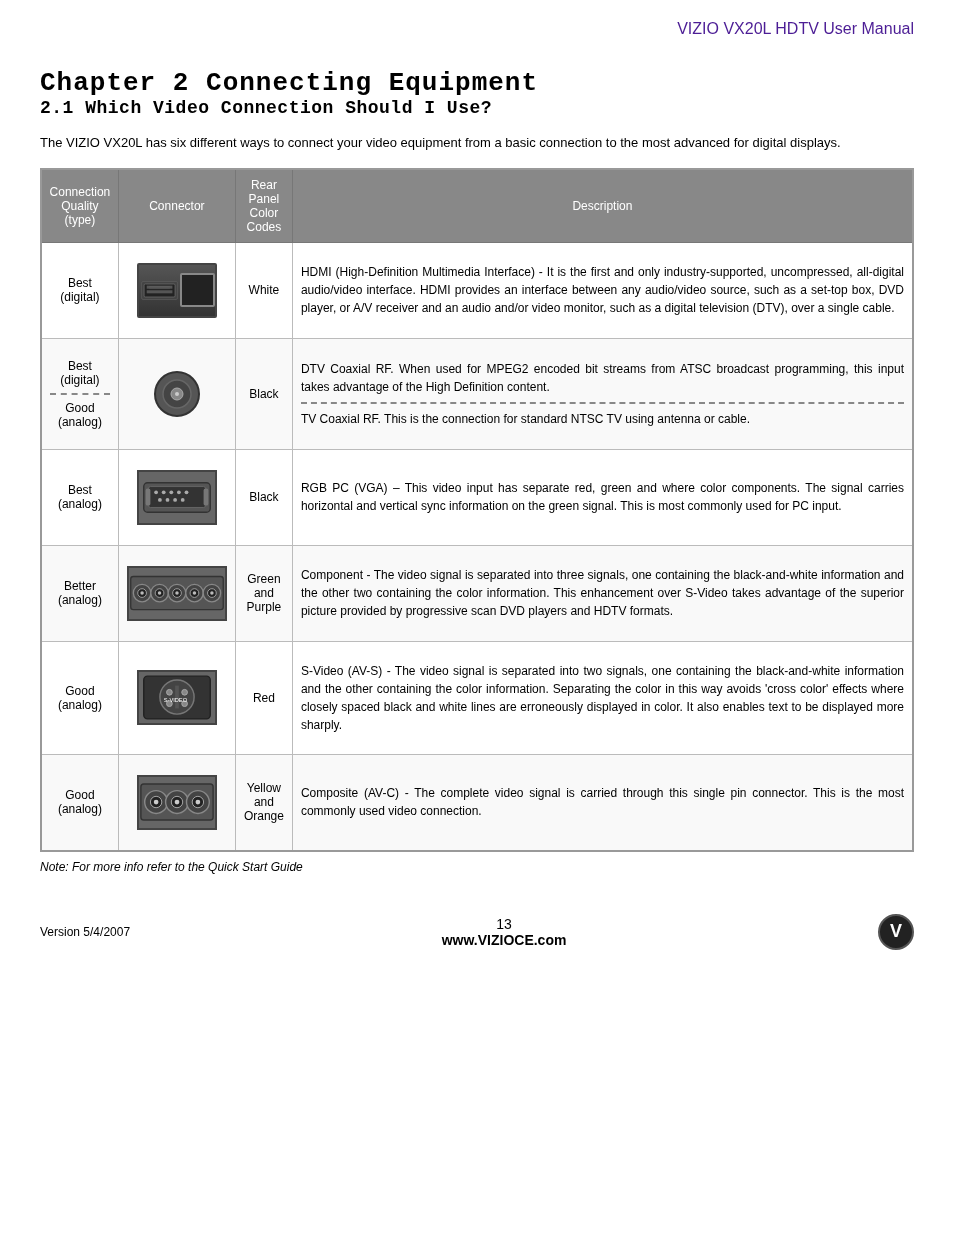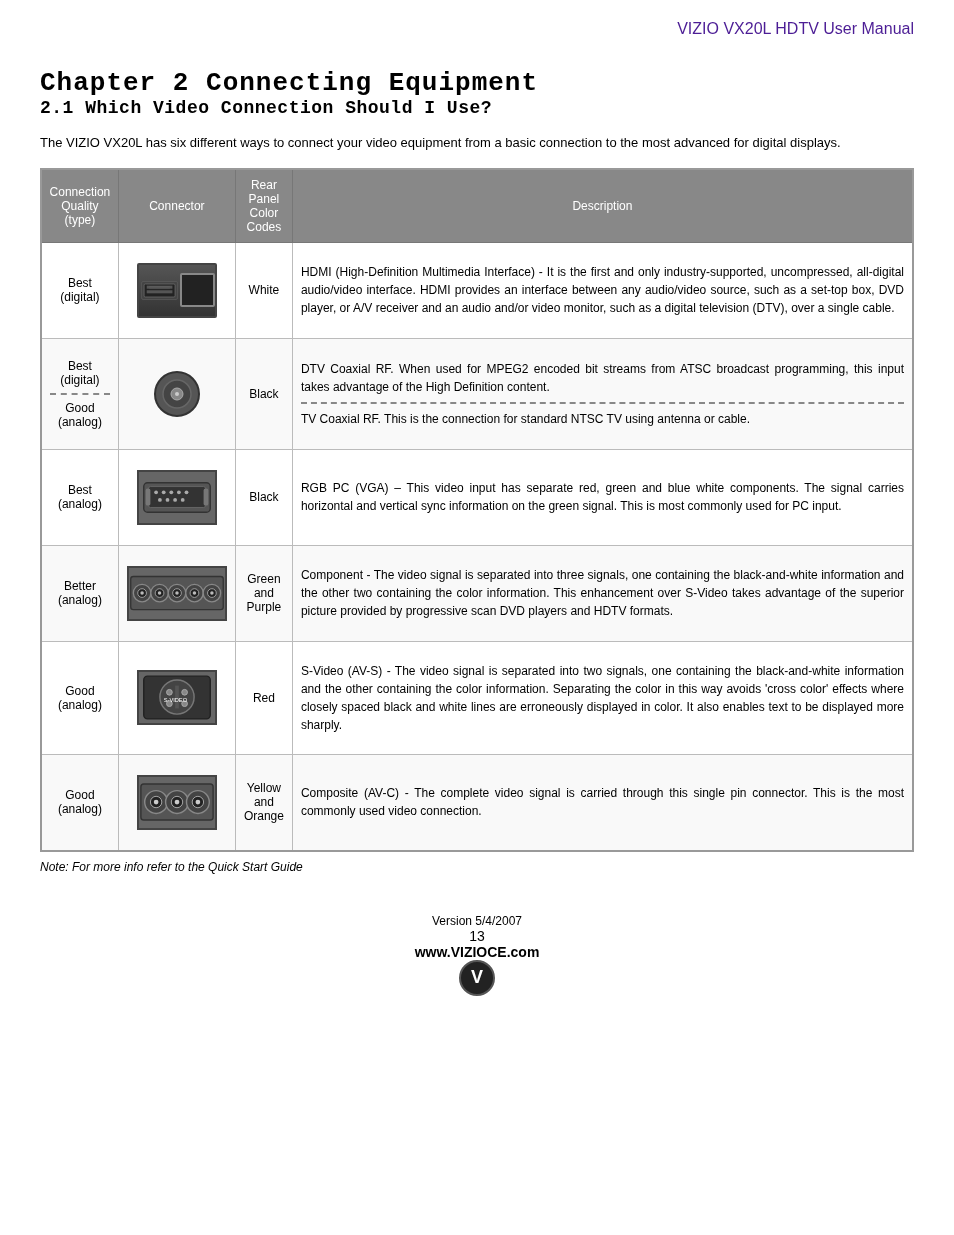--- a/index.html
+++ b/index.html
@@ -231,21 +231,21 @@
             <circle cx="30" cy="30" r="2" fill="#aaa"></circle>
             <circle cx="38" cy="30" r="2" fill="#aaa"></circle>
             <circle cx="46" cy="30" r="2" fill="#aaa"></circle>
 
             <rect x="7" y="18" width="5" height="18" rx="2" fill="#777"></rect>
             <rect x="68" y="18" width="5" height="18" rx="2" fill="#777"></rect>
           </svg>
         </div>
       </td>
       <td>Black</td>
-      <td class="description">RGB PC (VGA) – This video input has separate red, green and blue white components.   The signal carries horizontal and vertical sync information on the green signal.  This is most commonly used for PC input.</td>
+      <td class="description">RGB PC (VGA) – This video input has separate red, green and where color components.   The signal carries horizontal and vertical sync information on the green signal.  This is most commonly used for PC input.</td>
     </tr>
 
     <tr class="row-alt">
       <td>Better<br>(analog)</td>
       <td>
         <div class="connector-img" style="width:100px;">
           <svg viewBox="0 0 110 55" width="110" height="55">
             <rect x="2" y="8" width="106" height="38" rx="3" fill="#555" stroke="#333" stroke-width="1.5"></rect>
 
             <circle cx="15" cy="27" r="10" fill="#444" stroke="#888" stroke-width="1.5"></circle>
@@ -310,21 +310,21 @@
         </div>
       </td>
       <td>Yellow<br>and<br>Orange</td>
       <td class="description">Composite (AV-C) - The complete video signal is carried through this single pin connector. This is the most commonly used video connection.</td>
     </tr>
   </tbody>
 </table>
 
 <p class="note-text">Note:  For more info refer to the Quick Start Guide</p>
 
-<div class="page-footer" style="margin-top:30px;flex-direction:column;">
+<div class="page-footer" style="margin-top:30px;">
   <div class="footer-version">Version 5/4/2007</div>
   <div class="footer-center">
     <div class="footer-page">13</div>
     <div class="footer-website">www.VIZIOCE.com</div>
   </div>
   <div class="footer-right">
     <div class="vizio-logo">
       <span>V</span>
     </div>
   </div>

